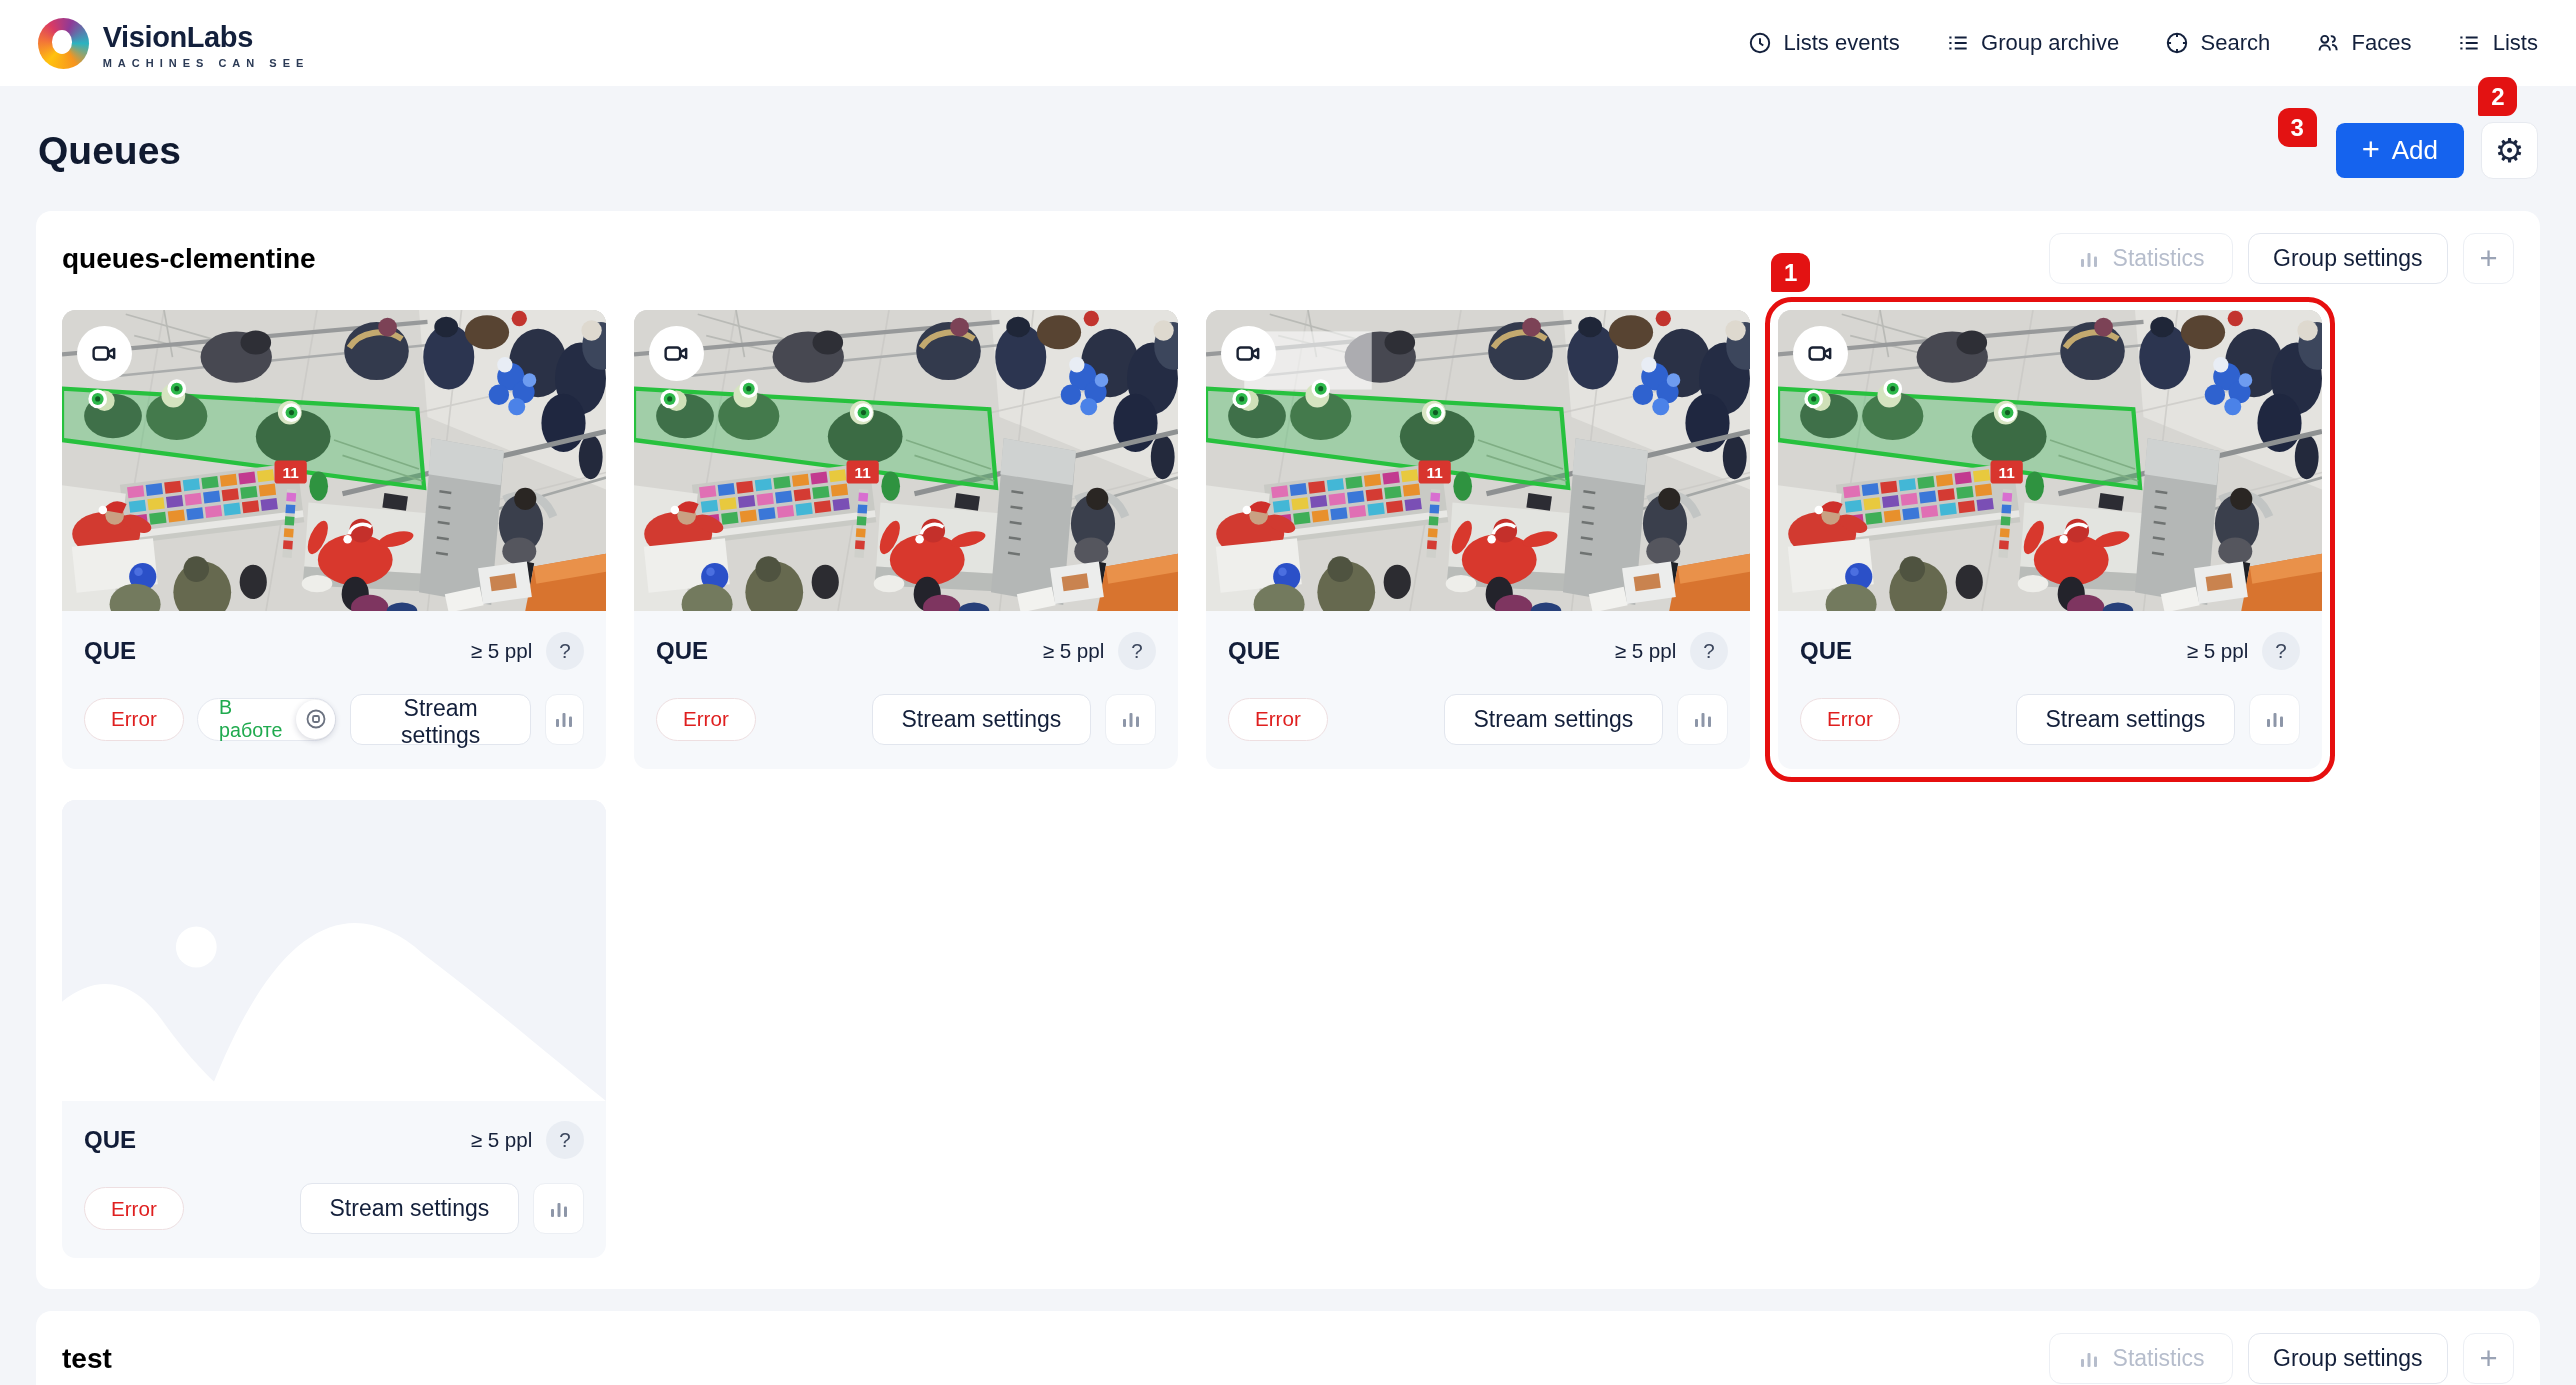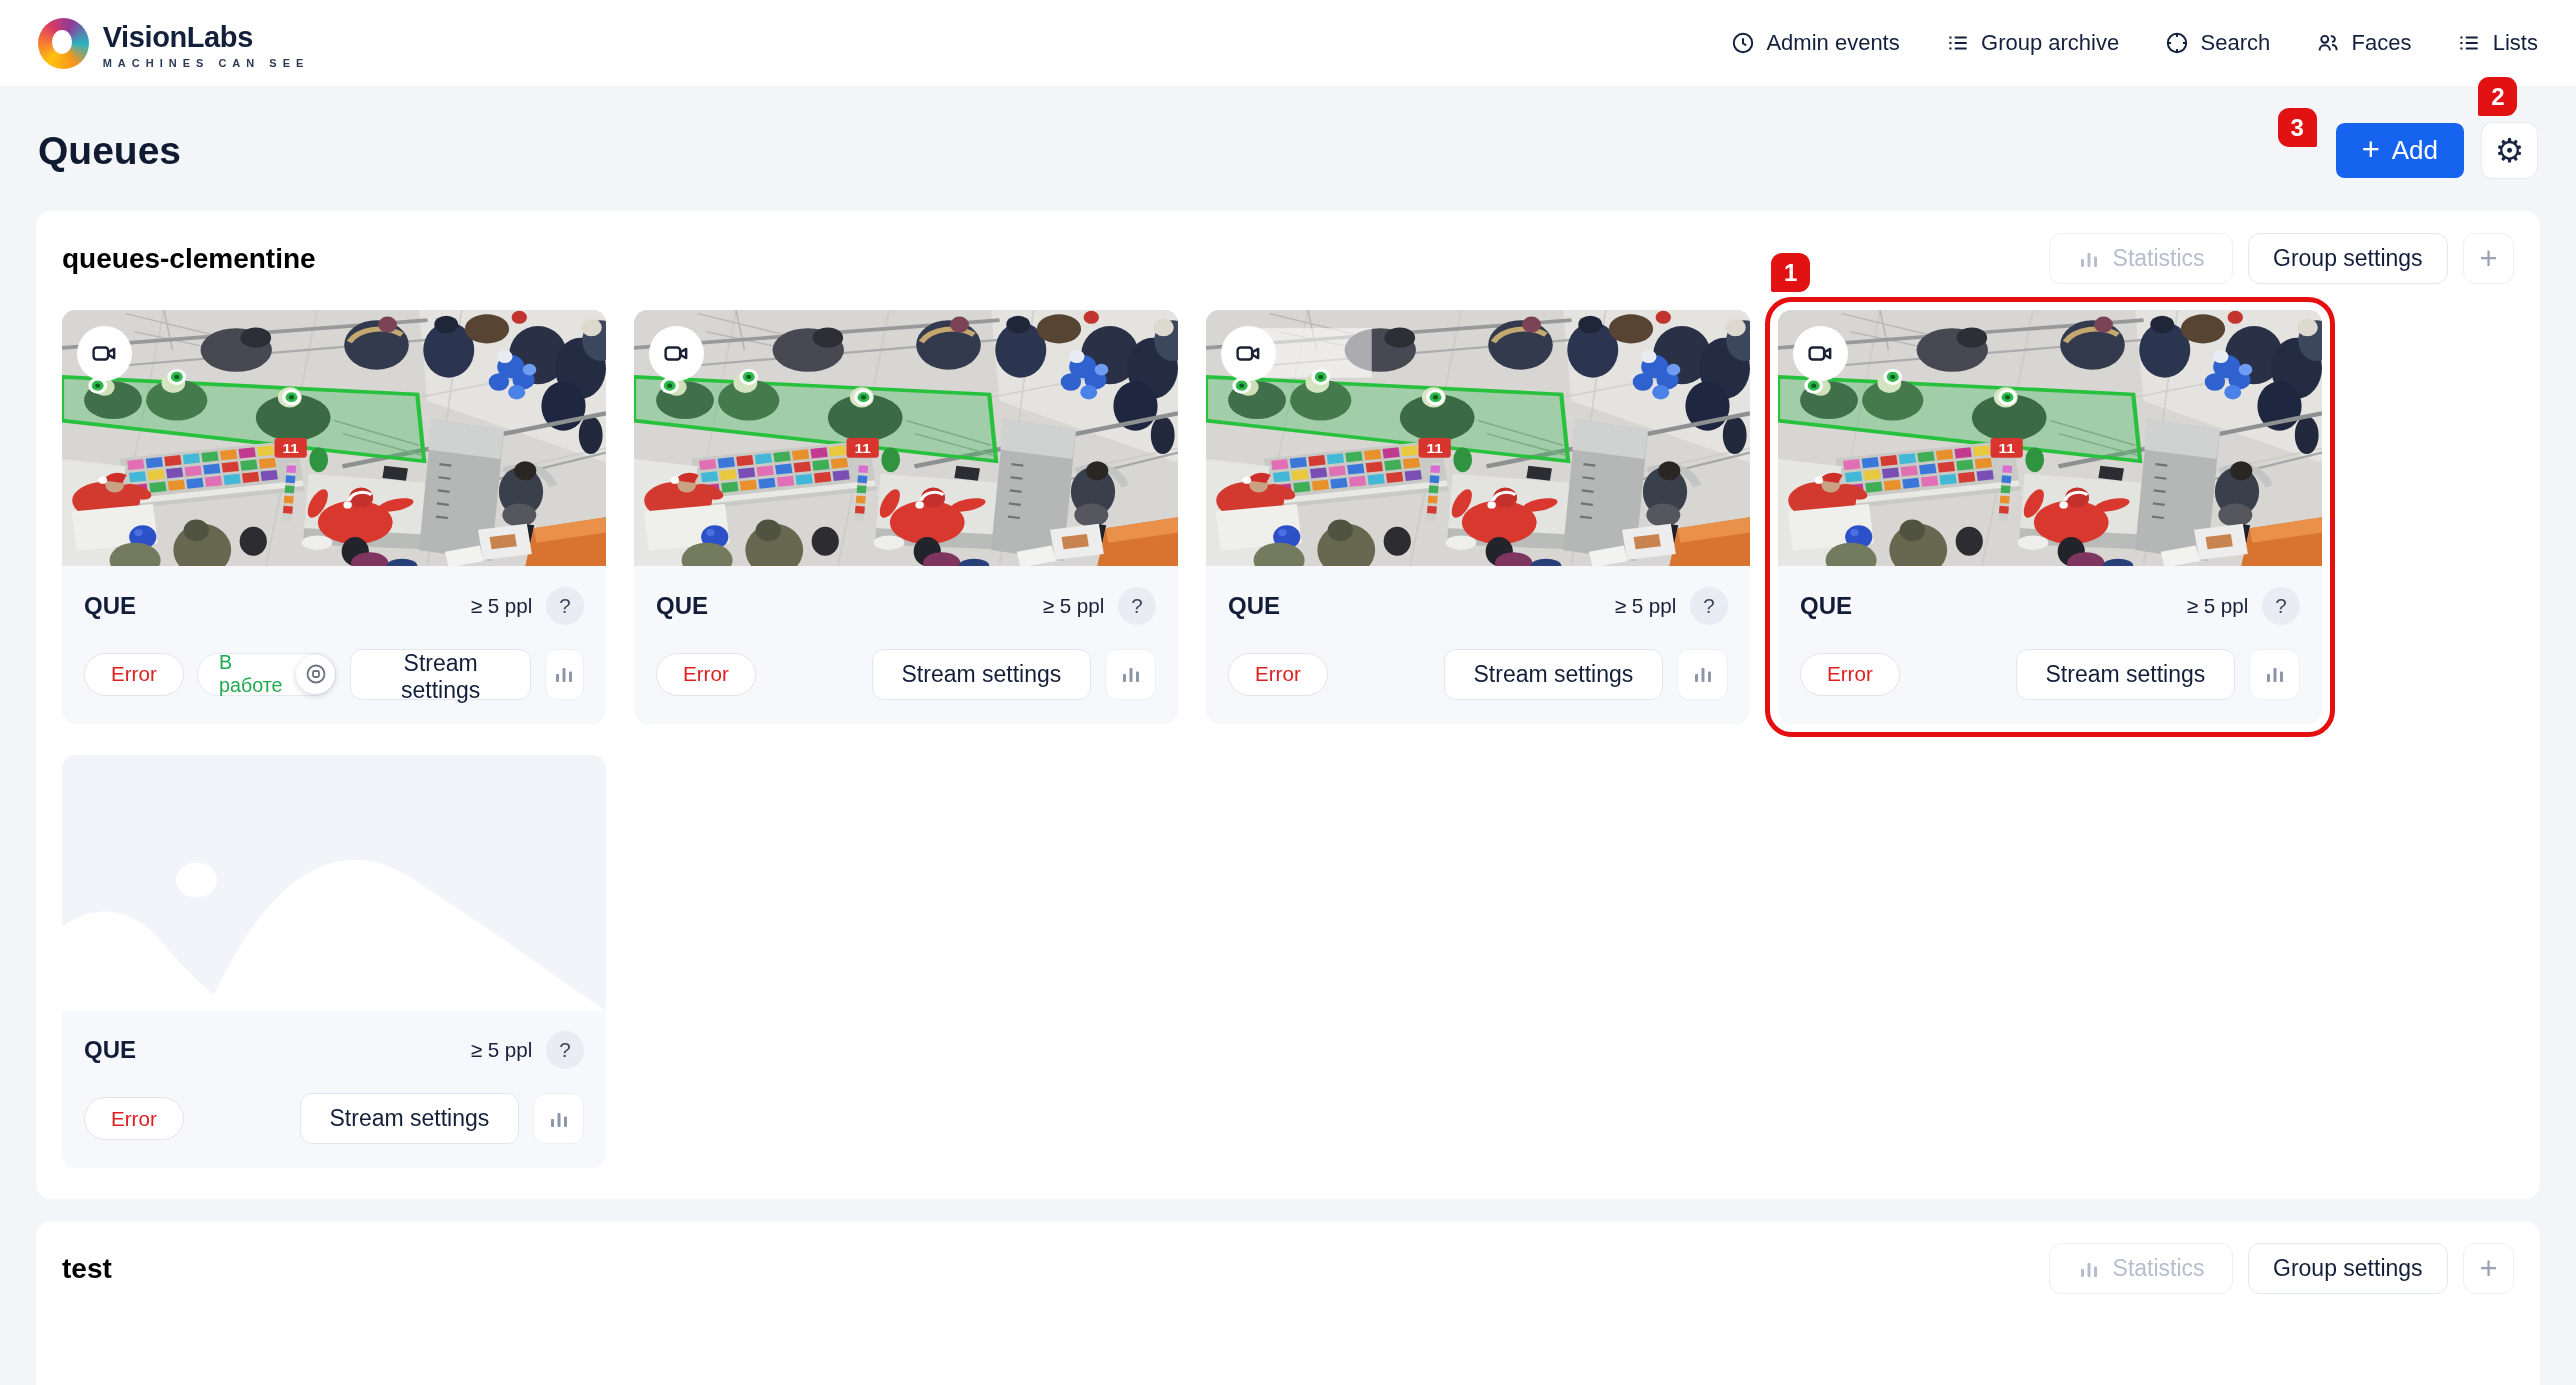--- a/index.html
+++ b/index.html
@@ -98,21 +98,21 @@
   .plus-btn { width:51px; border:1.7px solid #eceff4; color:#9aa3b5; font-size:31px; font-weight:300; }
 
   
   .cards { margin-top:26px; display:grid; grid-template-columns:repeat(auto-fill, 544px); gap:31px 28px; }
   .card {
     width:544px; background:#f6f8fb; border-radius:13.7px; position:relative;
   }
   .card.highlighted { outline:5.1px solid #e60f0f; outline-offset:8.6px; }
   .ann-one { top:-57px; left:-6.9px; }
   .cam-image {
-    height:256px; border-radius:13.7px 13.7px 0 0; overflow:hidden; position:relative; background:#d7d6d2;
+    height:301px; border-radius:13.7px 13.7px 0 0; overflow:hidden; position:relative; background:#d7d6d2;
   }
   .cam-image svg.scene { width:100%; height:100%; display:block; }
   .cam-badge {
     position:absolute; left:15.4px; top:15.4px; width:55px; height:55px;
     background:#ffffff; border-radius:50%;
     display:flex; align-items:center; justify-content:center;
   }
   .cam-badge svg { width:29px; height:29px; stroke:#1a2233; fill:none; stroke-width:2; }
 
   .card-footer { padding:20.6px 22px 24px 22px; }
@@ -161,21 +161,21 @@
         <div class="brand-tagline">MACHINES CAN SEE</div>
       </div>
     </div>
 
     <nav class="nav-items">
       <div class="nav-item">
         <svg viewBox="0 0 24 24">
             <circle cx="12" cy="12" r="8.5"></circle>
             <path d="M12 7.5v4.8l3 2"></path>
           </svg>
-        <span>Admin events</span>
+        <span>Lists events</span>
       </div>
       <div class="nav-item">
         <svg viewBox="0 0 24 24">
             <path d="M4 7h2M9 7h11M4 12h2M9 12h11M4 17h2M9 17h11"></path>
           </svg>
         <span>Group archive</span>
       </div>
       <div class="nav-item">
         <svg viewBox="0 0 24 24">
             <circle cx="12" cy="12" r="8.5"></circle>

